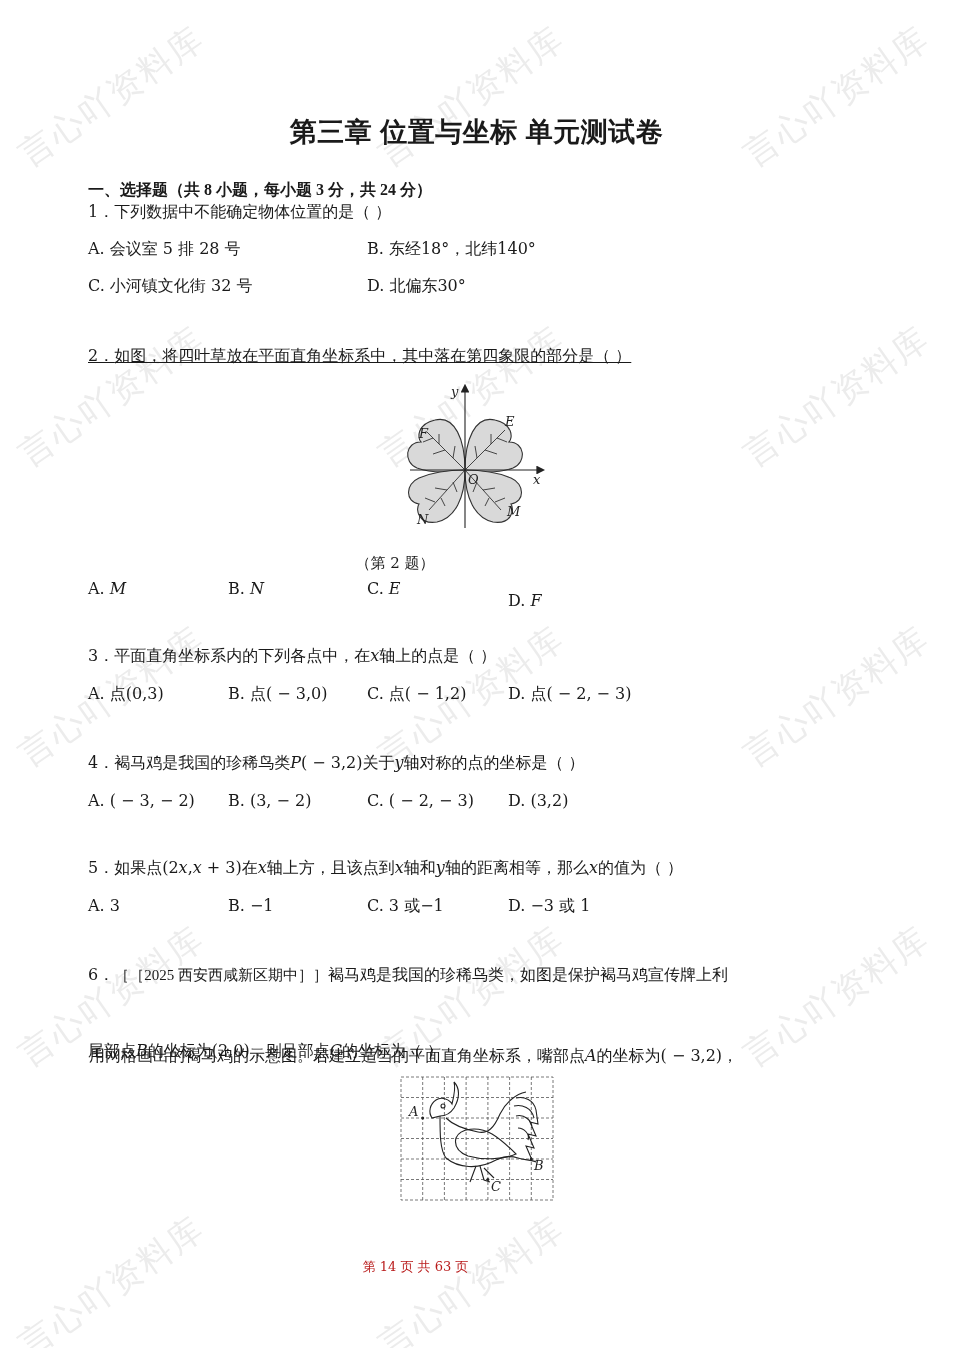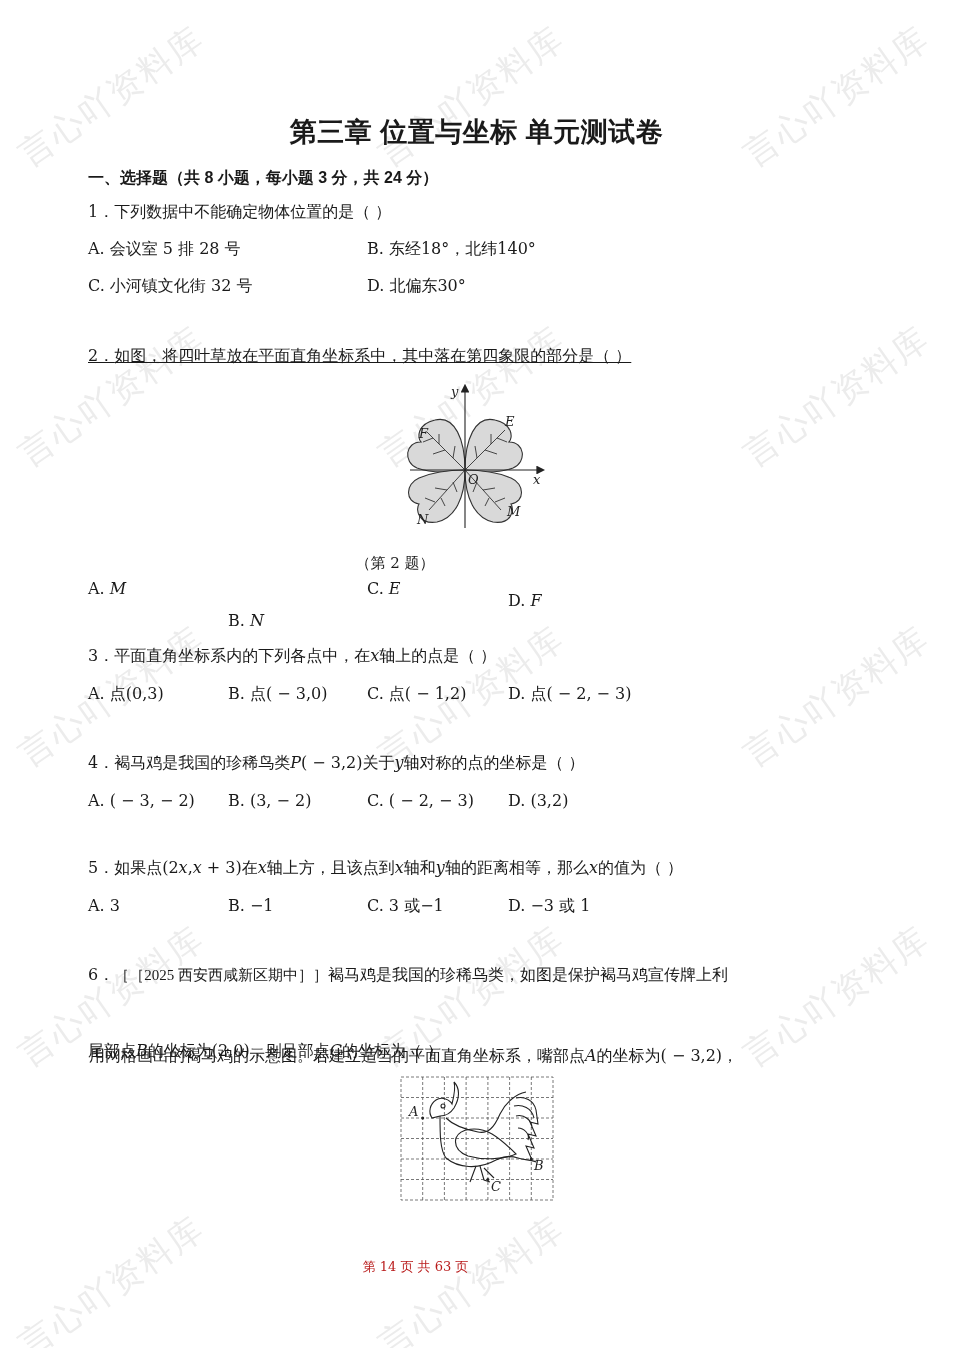--- a/index.html
+++ b/index.html
@@ -11,22 +11,22 @@
   .wm {
     position: absolute; color: #ececec; font-size: 34px; font-family: "DejaVu Sans", sans-serif;
     transform: rotate(-35deg); transform-origin: left top; white-space: nowrap; letter-spacing: 2px;
     pointer-events: none; user-select: none;
   }
   .title {
     position: absolute; top: 114px; left: 0; width: 953px; text-align: center;
     font-size: 27px; font-weight: bold; font-family: Liberation Sans, sans-serif; letter-spacing: 0.5px;
   }
   .section {
-    position: absolute; left: 88px; top: 168px; font-size: 16px; font-weight: bold;
-    font-family: Liberation Sans, sans-serif;
+    position: absolute; left: 88px; top: 180px; font-size: 16px; font-weight: bold;
+    font-family: Liberation Serif, serif;
   }
   .line { position: absolute; font-size: 16px; white-space: nowrap; }
   .opt { position: absolute; font-size: 16px; white-space: nowrap; }
   .math { font-family: "DejaVu Serif", serif; font-style: italic; }
   .caption { position: absolute; left: 0; width: 790px; text-align: center; font-size: 15px; top: 554px; }
   .footer { position: absolute; top: 1258px; left: 0; width: 831px; text-align: center; font-size: 13px; color: #b91c1c; }
   .fig { position: absolute; }
 </style>
 </head>
 <body>
@@ -96,21 +96,21 @@
     <text x="100" y="46">E</text>
     <text x="14" y="58">F</text>
     <text x="12" y="144">N</text>
     <text x="102" y="136">M</text>
   </g>
 </svg>
 
 <div class="caption">（第 2 题）</div>
 
 <div class="opt" style="left:88px;top:579px;"><span>A.</span> <span class="math">M</span></div>
-<div class="opt" style="left:228px;top:579px;margin-top:32px;"><span>B.</span> <span class="math">N</span></div>
+<div class="opt" style="left:228px;top:579px;"><span>B.</span> <span class="math">N</span></div>
 <div class="opt" style="left:367px;top:579px;"><span>C.</span> <span class="math">E</span></div>
 <div class="opt" style="left:508px;top:579px;margin-top:12px;"><span>D.</span> <span class="math">F</span></div>
 
 <div class="line" style="left:88px;top:646px;">
   <span>3．</span><span>平面直角坐标系内的下列各点中，在</span><span class="math">x</span><span>轴上的点是（ ）</span>
 </div>
 <div class="opt" style="left:88px;top:684px;text-align:right;"><span>A.</span> <span>点(0,3)</span></div>
 <div class="opt" style="left:228px;top:684px;"><span>B.</span> <span>点( − 3,0)</span></div>
 <div class="opt" style="left:367px;top:684px;"><span>C.</span> <span>点( − 1,2)</span></div>
 <div class="opt" style="left:508px;top:684px;"><span>D.</span> <span>点( − 2, − 3)</span></div>

